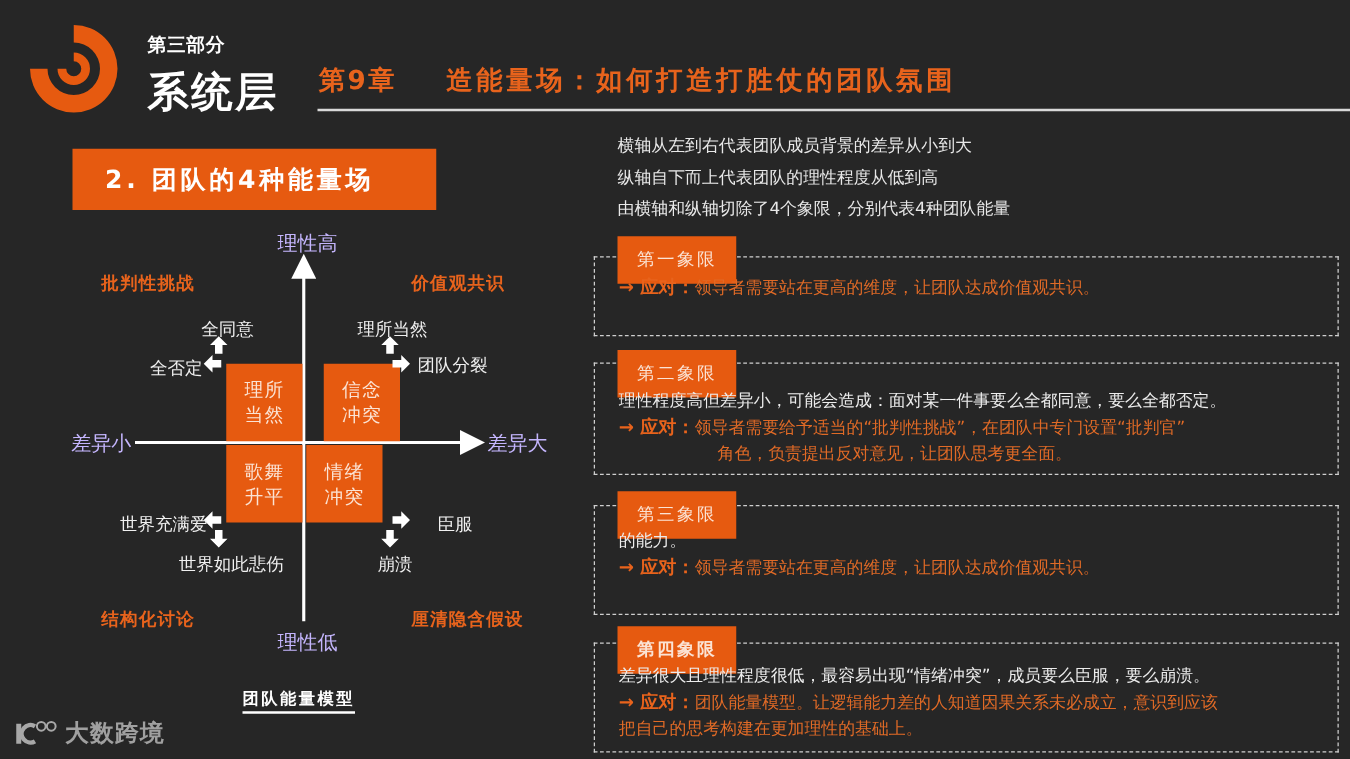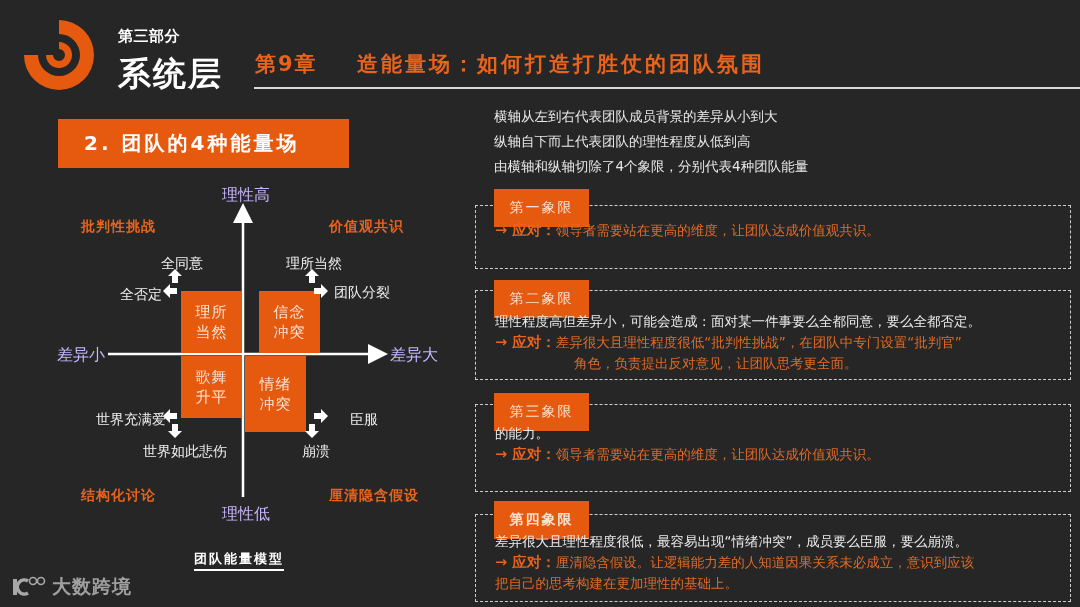--- a/index.html
+++ b/index.html
@@ -105,21 +105,21 @@
 
   <div class="quad-box" style="left:141px;top:116px;width:61px;height:62px;">
     <div class="quad-text">理所当然</div>
   </div>
   <div class="quad-box" style="left:205px;top:116px;width:61px;height:62px;margin-left:14px;">
     <div class="quad-text">信念冲突</div>
   </div>
   <div class="quad-box" style="left:141px;top:181px;width:61px;height:62px;">
     <div class="quad-text">歌舞升平</div>
   </div>
-  <div class="quad-box" style="left:205px;top:181px;width:61px;height:76px;">
+  <div class="quad-box" style="left:205px;top:181px;width:61px;height:62px;">
     <div class="quad-text">情绪冲突</div>
   </div>
 
   <svg class="abs" style="left:0;top:0;width:420px;height:400px;">
     <g fill="#ffffff">
 
       <path d="M135 94 L142 101 L138 101 L138 108 L132 108 L132 101 L128 101 Z"></path>
       <path d="M123 116 L130 109 L130 113 L137 113 L137 119 L130 119 L130 123 Z"></path>
 
       <path d="M272 94 L279 101 L275 101 L275 108 L269 108 L269 101 L265 101 Z"></path>
@@ -152,36 +152,36 @@
 <div class="quad-card" style="top:205px;height:64px;"></div>
 <div class="card-tag" style="top:189px;">第一象限</div>
 <div class="card-body" style="top:220px;">
   <div><span class="resp-key">→ 应对：</span><span class="resp">领导者需要站在更高的维度，让团队达成价值观共识。</span></div>
 </div>
 
 <div class="quad-card" style="top:290px;height:90px;"></div>
 <div class="card-tag" style="top:280px;">第二象限</div>
 <div class="card-body" style="top:311px;">
   <div>理性程度高但差异小，可能会造成：面对某一件事要么全都同意，要么全都否定。</div>
-  <div><span class="resp-key">→ 应对：</span><span class="resp">差异很大且理性程度很低“批判性挑战”，在团队中专门设置“批判官”</span></div>
+  <div><span class="resp-key">→ 应对：</span><span class="resp">领导者需要给予适当的“批判性挑战”，在团队中专门设置“批判官”</span></div>
   <div class="resp indent">角色，负责提出反对意见，让团队思考更全面。</div>
 </div>
 
 <div class="quad-card" style="top:404px;height:88px;"></div>
 <div class="card-tag" style="top:393px;">第三象限</div>
 <div class="card-body" style="top:423px;">
   <div>的能力。</div>
   <div><span class="resp-key">→ 应对：</span><span class="resp">领导者需要站在更高的维度，让团队达成价值观共识。</span></div>
 </div>
 
 <div class="quad-card" style="top:514px;height:88px;"></div>
 <div class="card-tag" style="top:501px;font-weight:bold;">第四象限</div>
 <div class="card-body" style="top:531px;">
   <div>差异很大且理性程度很低，最容易出现“情绪冲突”，成员要么臣服，要么崩溃。</div>
-  <div><span class="resp-key">→ 应对：</span><span class="resp">厘清隐含假设。让逻辑能力差的人知道因果关系未必成立，意识到应该</span></div>
+  <div><span class="resp-key">→ 应对：</span><span class="resp">团队能量模型。让逻辑能力差的人知道因果关系未必成立，意识到应该</span></div>
   <div class="resp">把自己的思考构建在更加理性的基础上。</div>
 </div>
 
 <div class="abs footer-logo">
   <svg width="38" height="24" viewBox="0 0 38 24">
     <path d="M3 4 L7 4 L7 20 L3 20 Z" fill="#a8a8a8"></path>
     <path d="M18 6 A7 7 0 1 0 18 18" stroke="#a8a8a8" stroke-width="3.5" fill="none"></path>
     <circle cx="23" cy="6" r="3.5" stroke="#a8a8a8" stroke-width="1.6" fill="none"></circle>
     <circle cx="31" cy="6" r="3.5" stroke="#a8a8a8" stroke-width="1.6" fill="none"></circle>
   </svg>

